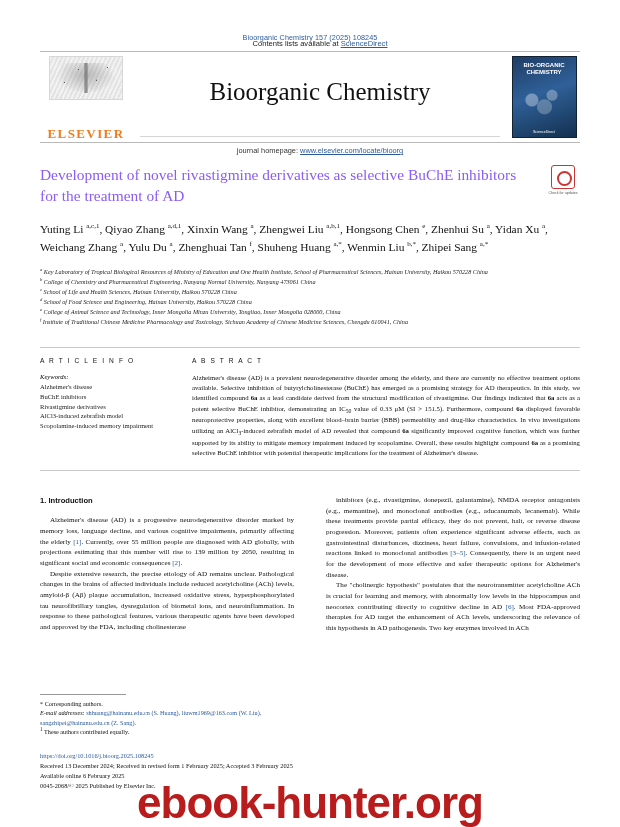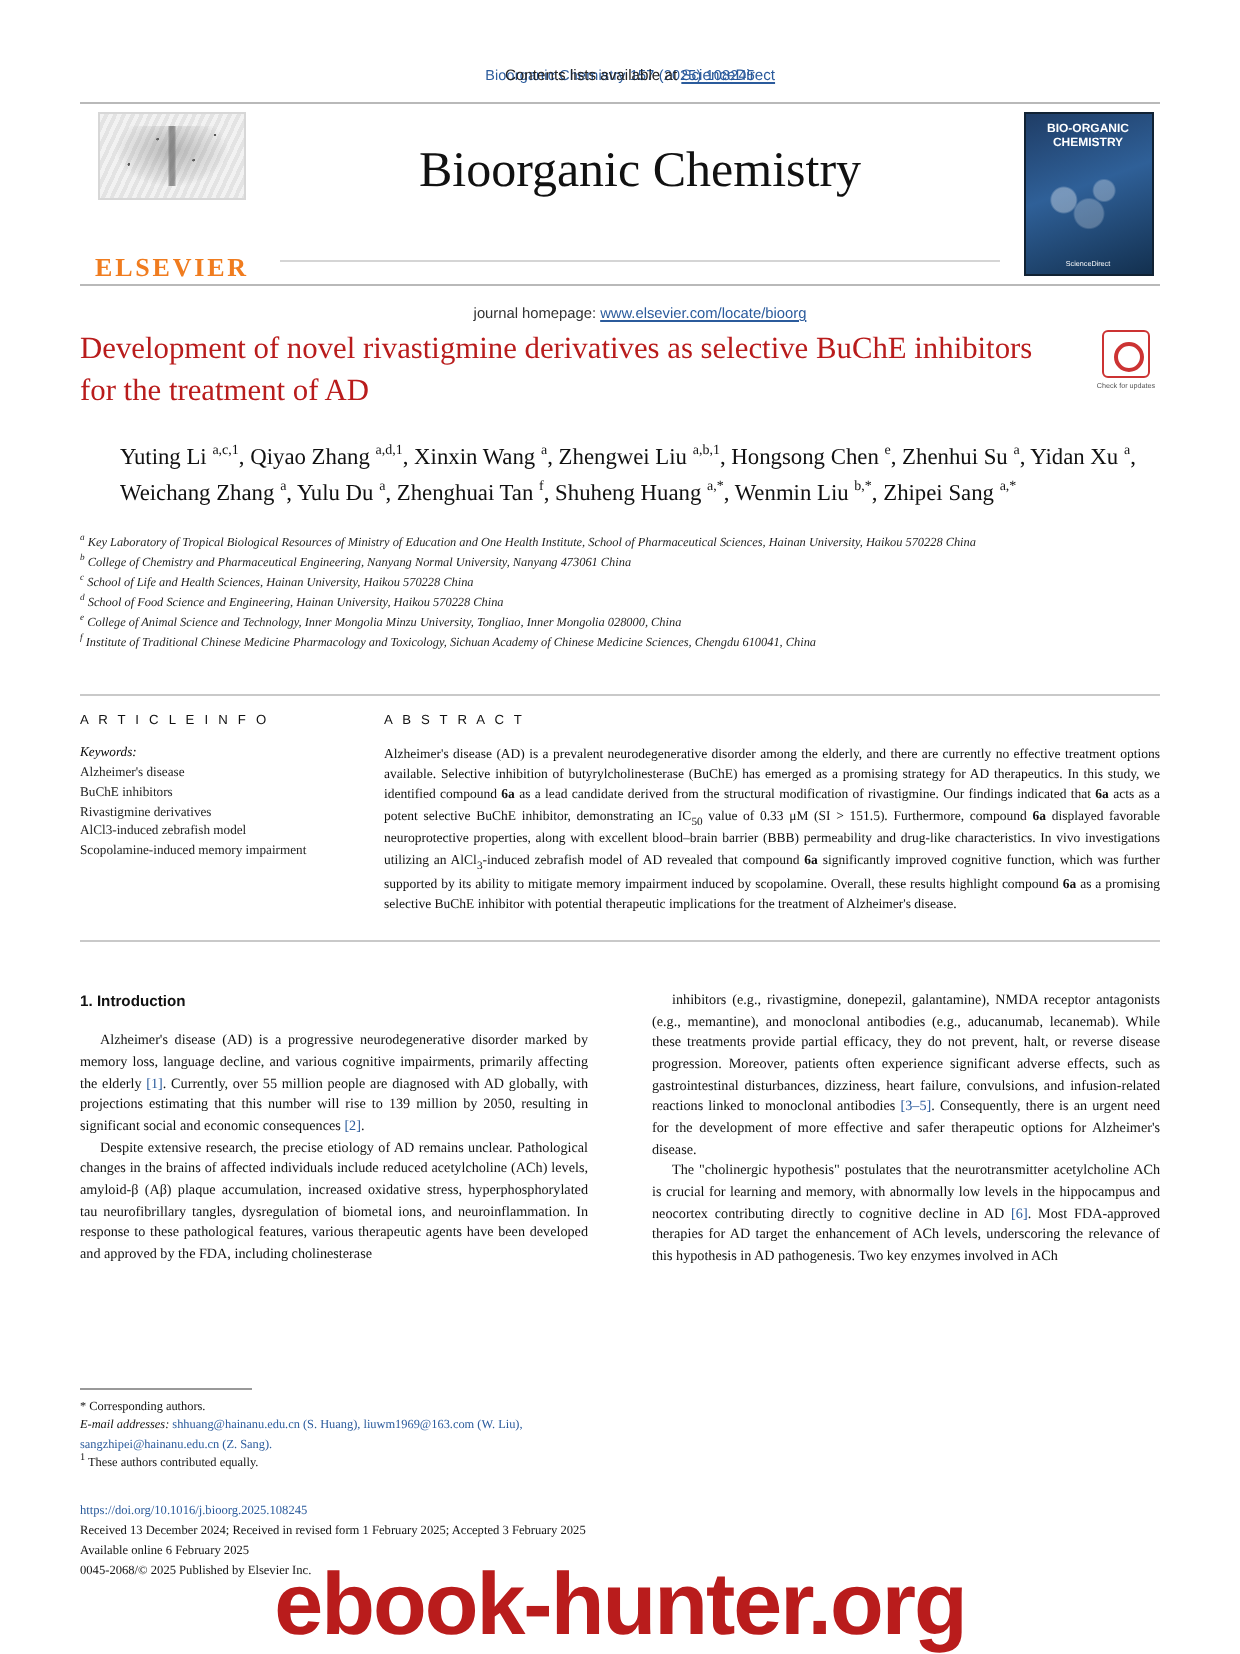--- a/index.html
+++ b/index.html
@@ -97,21 +97,21 @@
     font-family: "Liberation Serif", serif;
     font-size: 25px;
     margin: 7px 0 9px 0;
     color: #111;
   }
   .homepage-line {
     font-family: "Liberation Sans", sans-serif;
     font-size: 7.4px;
     color: #333;
     border-top: 1px solid #d5d5d5;
-    padding-top: 21px;
+    padding-top: 9px;
     width: 100%;
     text-align: center;
   }
   .homepage-line .hp-link { color: #2b5b9c; }
   .cover-block {
     width: 72px;
     display: flex;
     align-items: center;
     justify-content: center;
   }
@@ -155,21 +155,21 @@
   .title-row {
     display: flex;
     align-items: flex-start;
     margin-top: 22px;
   }
   .article-title {
     flex: 1;
     font-family: "Liberation Serif", serif;
     font-size: 15.4px;
     line-height: 1.35;
-    color: #b91c1c;
+    color: #8b5cf6;
     padding-right: 14px;
   }
   .crossmark {
     width: 34px;
     text-align: center;
     font-family: "Liberation Sans", sans-serif;
     font-size: 3.6px;
     color: #555;
   }
   .crossmark .cm-box {
@@ -187,21 +187,20 @@
     width: 11px; height: 11px;
     border: 2px solid #c33;
     border-radius: 50%;
   }
   .authors {
     margin-top: 13px;
     font-family: "Liberation Serif", serif;
     font-size: 11.4px;
     line-height: 1.62;
     color: #111;
-    margin-left: 20px;
   }
   .authors sup { font-size: 7px; }
   .affils {
     margin-top: 10px;
     font-family: "Liberation Serif", serif;
     font-size: 6.2px;
     line-height: 1.62;
     color: #222;
   }
   .affils sup { font-size: 4.6px; }

